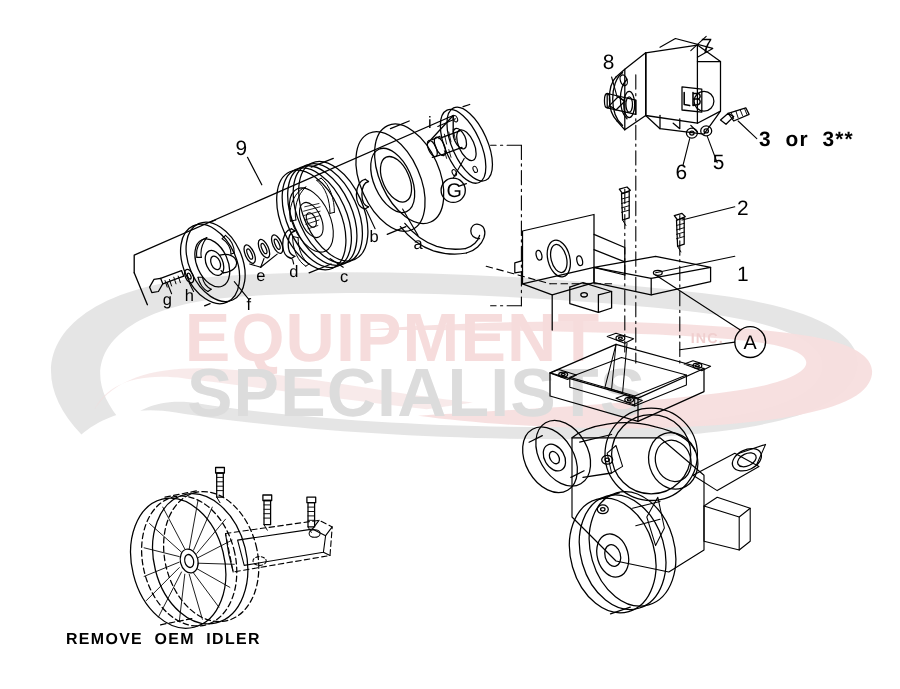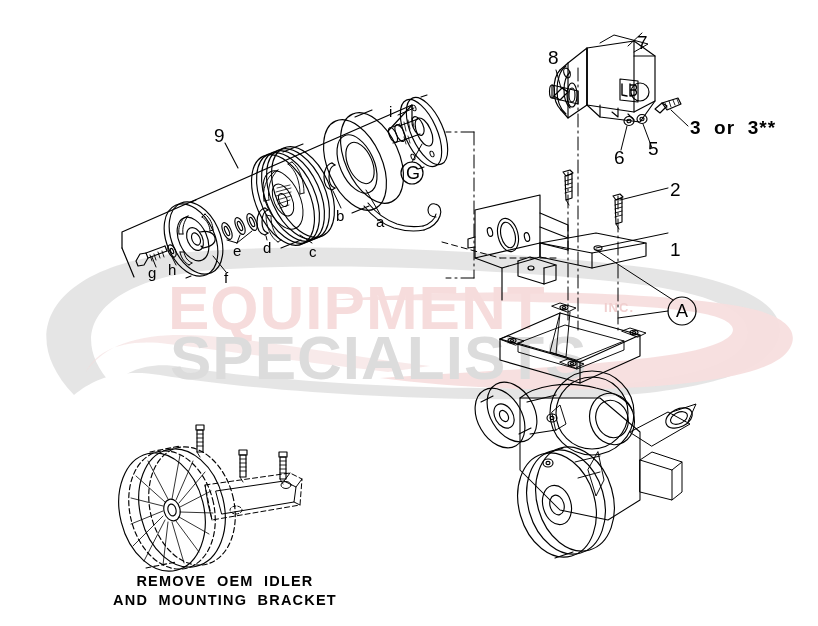--- a/index.html
+++ b/index.html
@@ -6,21 +6,21 @@
   html,body{margin:0;padding:0;background:#ffffff;}
   body{width:818px;height:626px;position:relative;overflow:hidden;
        font-family:"Liberation Sans",sans-serif;color:#000;}
   #stage{position:absolute;left:0;top:0;width:818px;height:626px;}
   .layer{position:absolute;left:0;top:0;width:818px;height:626px;}
   .lbl{position:absolute;font-family:"Liberation Sans",sans-serif;
        white-space:pre;line-height:1;}
   .num{font-size:19px;font-weight:400;}
   .alpha{font-size:15px;font-weight:400;}
   .circ{font-size:18px;}
-  .caption{position:absolute;text-align:center;font-weight:bold;
+  .caption{position:absolute;text-align:left;font-weight:bold;
            font-size:14.5px;letter-spacing:1.2px;line-height:19px;
            font-family:"Liberation Sans",sans-serif;white-space:pre;}
   svg{display:block;overflow:visible;}
   .wm{position:absolute;font-weight:bold;font-family:"Liberation Sans",sans-serif;
       white-space:pre;user-select:none;}
 </style>
 </head>
 <body>
 
 <div id="stage">
@@ -39,21 +39,21 @@
                C 404 390 264 380 182 367 C 146 361 126 372 112 385 Z" fill="#ffffff"></path>
       <path d="M 330 300 C 470 288 640 290 738 306 C 784 314 800 330 790 348
                C 776 374 700 386 600 389 C 520 391 440 386 380 378
                C 470 372 600 366 676 354 C 744 343 750 322 700 313
                C 640 302 470 300 330 300 Z" fill="#f7dede" opacity="0.95"></path>
       <path d="M 388 372 C 300 362 220 350 168 344 C 120 338 96 352 86 372
                C 110 336 160 330 230 338 C 300 346 360 358 430 366 Z" fill="#f3dcdc" opacity="0.6"></path>
     </svg>
     <div class="wm" style="left:168px;top:272px;font-size:62px;letter-spacing:1px;color:#f6dcdc;">EQUIPMENT</div>
     <div class="wm" style="left:170px;top:322px;font-size:62px;letter-spacing:1px;color:#dcdcdc;">SPECIALISTS</div>
-    <div class="wm" style="left:604px;top:300px;font-size:13px;letter-spacing:1px;color:#f0cfcf;">INC.</div>
+    <div class="wm" style="left:628px;top:300px;font-size:13px;letter-spacing:1px;color:#f0cfcf;">INC.</div>
   </div>
 
   <svg class="layer" width="818" height="626" viewBox="0 0 818 626">
     <g fill="none" stroke="#000" stroke-width="1.15" stroke-linecap="round" stroke-linejoin="round">
 
     <g stroke-width="1.2">
       <path d="M 122 248 L 122 232 L 412 105 L 412 120"></path>
       <path d="M 122 248 L 134 277"></path>
       <path d="M 389 130 L 412 105"></path>
     </g>
@@ -478,16 +478,15 @@
     <div class="lbl num" style="left:548px;top:48px;">8</div>
     <div class="lbl num" style="left:614px;top:148px;">6</div>
     <div class="lbl num" style="left:648px;top:139px;">5</div>
     <div class="lbl num" style="left:690px;top:118px;font-weight:bold;letter-spacing:1px;">3  or  3**</div>
 
     <div class="lbl num" style="left:670px;top:240px;">1</div>
     <div class="lbl num" style="left:670px;top:180px;">2</div>
     <div class="lbl circ" style="left:676px;top:302px;">A</div>
 
     <div class="caption" style="left:60px;top:572px;width:330px;">REMOVE  OEM  IDLER</div>
-    <div class="caption" style="left:60px;top:591px;width:330px;">AND  MOUNTING  BRACKET</div>
   </div>
 
 </div>
 
 </body></html>

